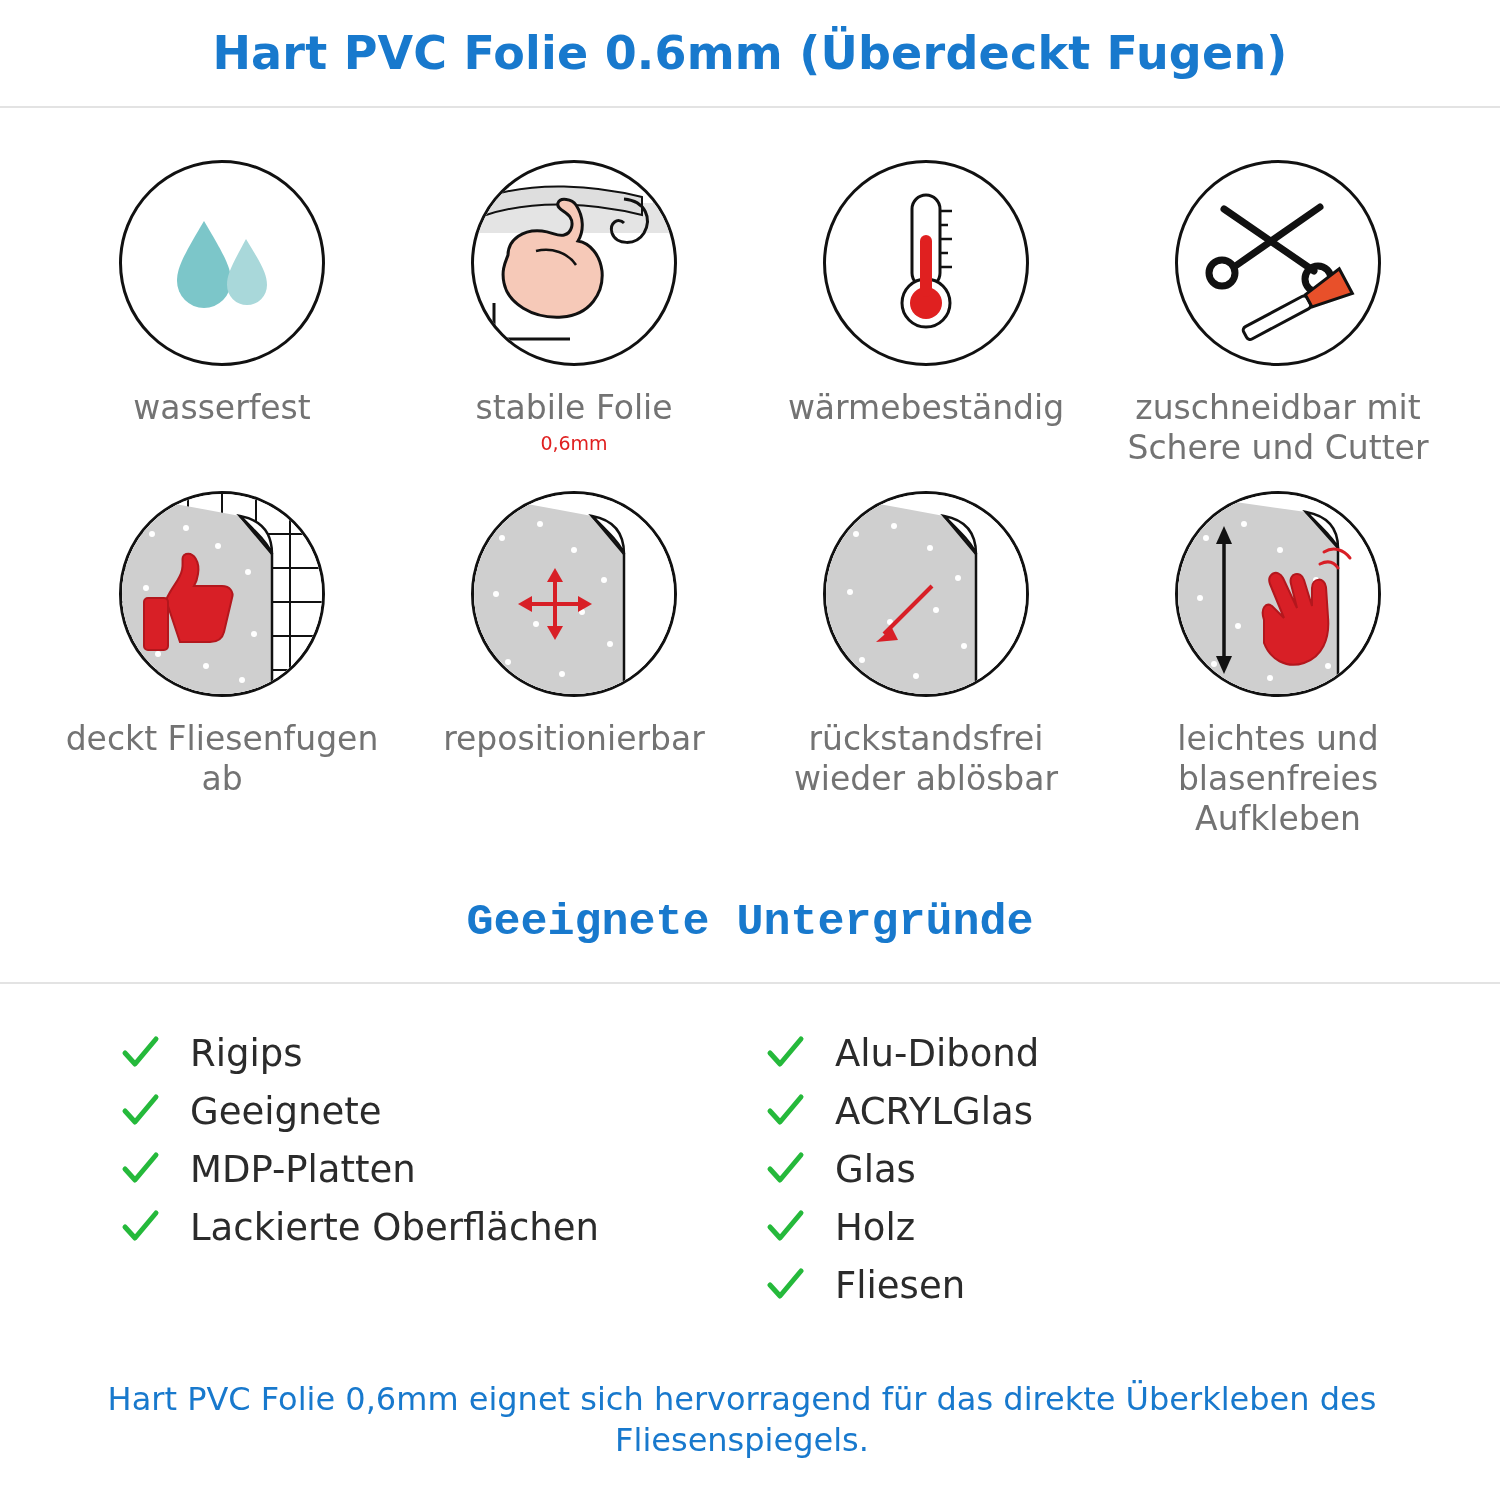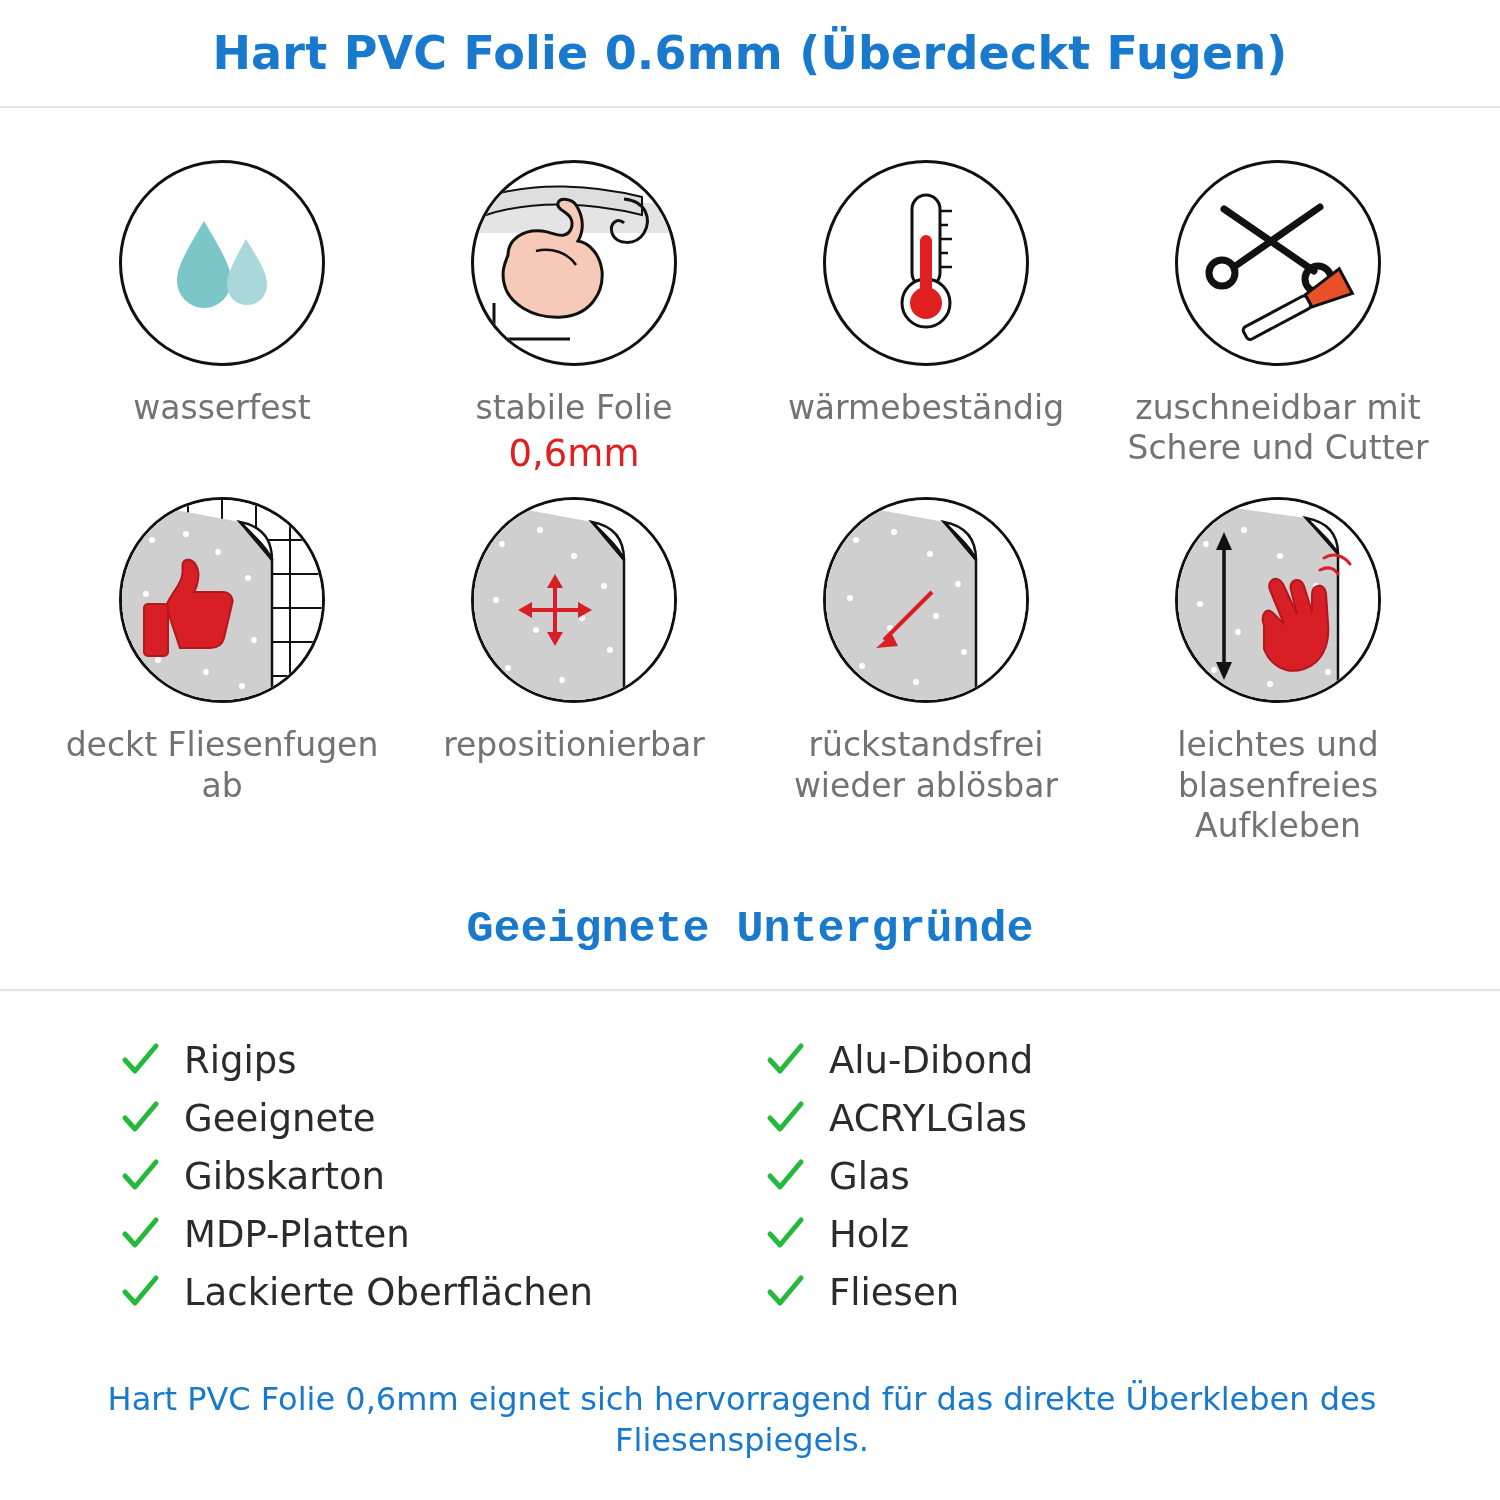--- a/index.html
+++ b/index.html
@@ -62,21 +62,21 @@
 
   .caption {
     margin-top: 22px;
     font-size: 33px;
     line-height: 1.22;
     text-align: center;
     color: #737373;
     max-width: 330px;
   }
   .sub-caption {
-    font-size: 37px;
+    font-size: 19px;
     color: #e02020;
     text-align: center;
     margin-top: 4px;
   }
 
   
   .subtitle-wrap {
     margin-top: 58px;
     padding-bottom: 34px;
     text-align: center;
@@ -95,21 +95,21 @@
     display: grid;
     grid-template-columns: 1fr 1fr;
     padding: 40px 120px 0 120px;
     box-sizing: border-box;
     column-gap: 30px;
   }
   .sub-list { list-style: none; margin: 0; padding: 0; }
   .sub-list li {
     display: flex;
     align-items: center;
-    gap: 24px;
+    gap: 30px;
     font-size: 37px;
     line-height: 1.0;
     color: #2b2b2b;
     padding: 9px 0;
   }
   .check {
     width: 40px;
     height: 40px;
     flex: 0 0 40px;
     display: inline-block;
@@ -348,28 +348,20 @@
           </svg>
         </span>
       <span>Geeignete</span>
     </li>
     <li>
       <span class="check">
           <svg viewBox="0 0 40 40">
             <path d="M5 20 L15 31 L36 6" fill="none" stroke="#25b93b" stroke-width="5" stroke-linecap="round" stroke-linejoin="round"></path>
           </svg>
         </span>
-      <span>Gibskarton</span>
-    </li>
-    <li>
-      <span class="check">
-          <svg viewBox="0 0 40 40">
-            <path d="M5 20 L15 31 L36 6" fill="none" stroke="#25b93b" stroke-width="5" stroke-linecap="round" stroke-linejoin="round"></path>
-          </svg>
-        </span>
       <span>MDP-Platten</span>
     </li>
     <li>
       <span class="check">
           <svg viewBox="0 0 40 40">
             <path d="M5 20 L15 31 L36 6" fill="none" stroke="#25b93b" stroke-width="5" stroke-linecap="round" stroke-linejoin="round"></path>
           </svg>
         </span>
       <span>Lackierte Oberflächen</span>
     </li>

